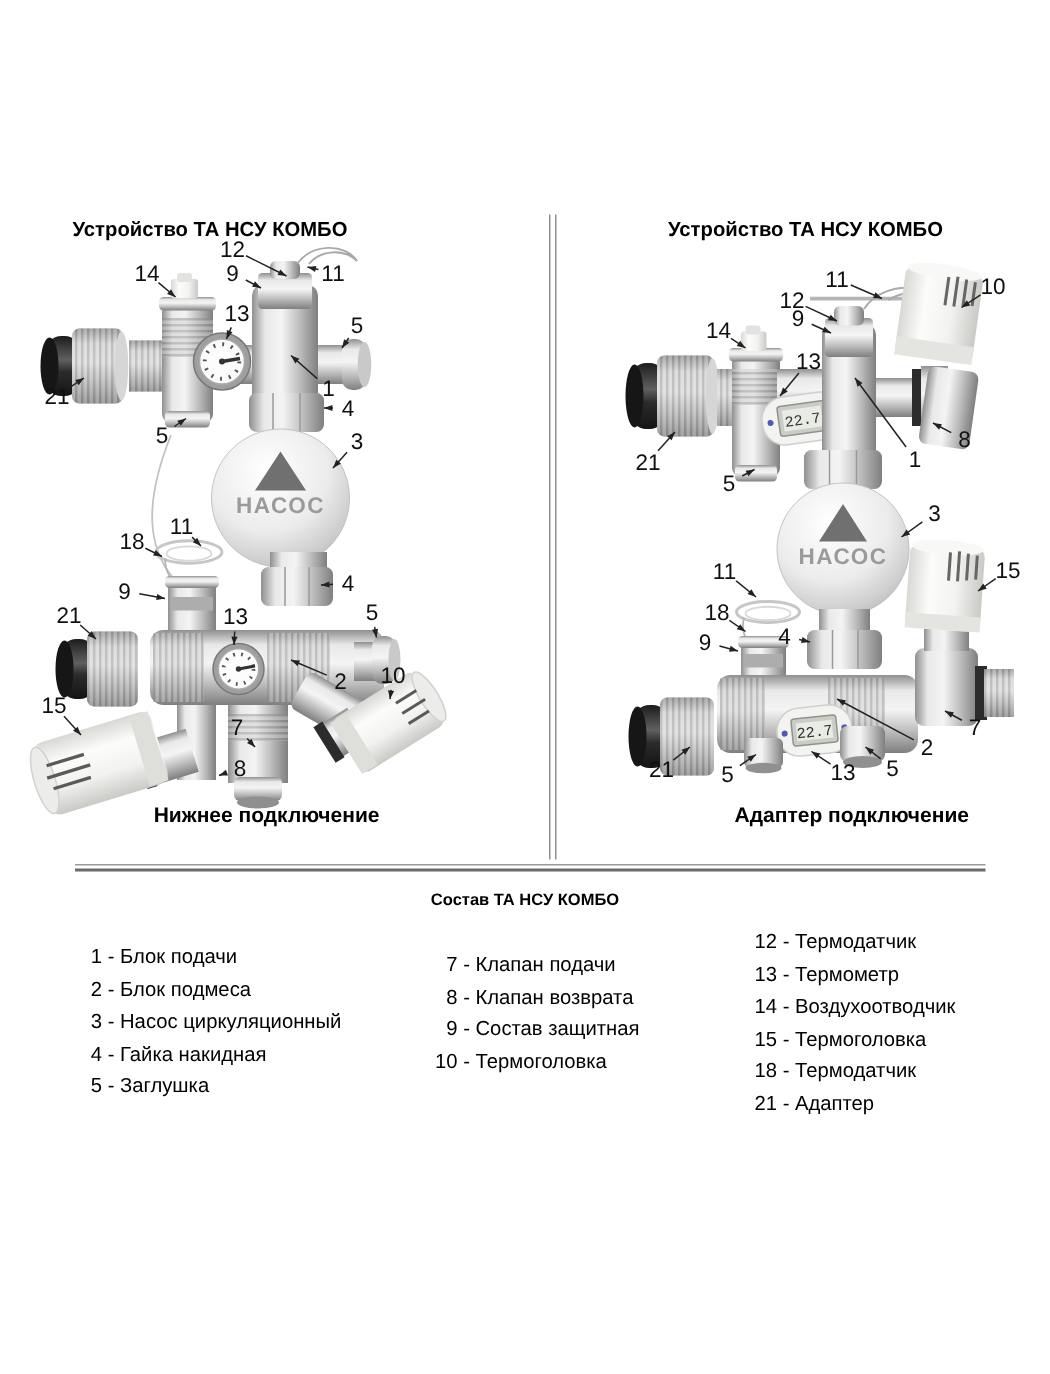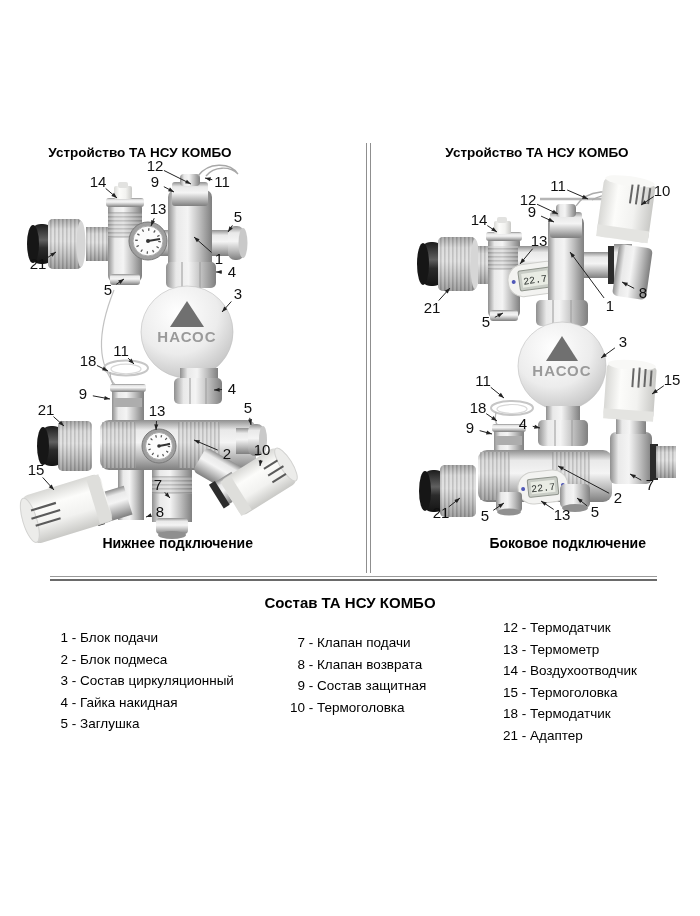--- a/index.html
+++ b/index.html
@@ -5,21 +5,21 @@
   html,body{margin:0;padding:0;background:#fff;}
   #page{position:relative;width:700px;height:916px;background:#ffffff;overflow:hidden;
         font-family:"Liberation Sans","DejaVu Sans",sans-serif;color:#000;padding-left:25px;}
   .panel-title{position:absolute;font-size:13.5px;font-weight:bold;text-align:center;white-space:nowrap;}
   .panel-caption{position:absolute;font-size:14px;font-weight:bold;text-align:right;white-space:nowrap;}
   .v-divider{position:absolute;left:366px;top:143px;height:430px;width:3px;
              border-left:1px solid #8f8f8f;border-right:1px solid #8f8f8f;}
   .h-divider{position:absolute;left:50px;top:576px;width:607px;height:2px;
              border-top:1px solid #9a9a9a;border-bottom:2px solid #6a6a6a;}
   .legend-title{position:absolute;left:0;top:594px;width:700px;text-align:center;
-                font-size:15px;font-weight:bold;}
+                font-size:11px;font-weight:bold;}
   .parts-col{position:absolute;font-size:13.5px;line-height:21.6px;white-space:nowrap;}
   .part-item .pnum{display:inline-block;min-width:20px;text-align:right;}
   .panel-svg{position:absolute;}
   
   .cylv{fill:url(#gcv);} 
   .cylh{fill:url(#gch);} 
   .dkh{fill:url(#gdk);}  
   .wcv{fill:url(#gwv);}  
   .wch{fill:url(#gwh);}  
   .thv{fill:url(#pthv);opacity:.45;} 
@@ -483,27 +483,27 @@
         <line x1="153.67949705662156" y1="369.4529980377477" x2="141" y2="361" class="leader"></line>
         <polygon points="141,361,146.83086493979005,362.41457203914376,144.54839916682116,365.83827069859706" class="leader-arrow"></polygon>
         <text x="162" y="380" class="callout-num">13</text>
         <line x1="187.10647782623673" y1="365.8605938648508" x2="177" y2="358" class="leader"></line>
         <polygon points="177,358,182.71208894466608,359.8363114899775,180.18586226128065,363.0843172257588" class="leader-arrow"></polygon>
         <text x="195" y="377" class="callout-num">5</text>
       </g>
   </svg>
 
   <div class="panel-caption" style="left:33px;top:535px;width:220px">Нижнее подключение</div>
-  <div class="panel-caption" style="left:426px;top:535px;width:220px">Боковое подключение</div>
+  <div class="panel-caption" style="left:426px;top:535px;width:220px">Адаптер подключение</div>
 
   <div class="legend-title">Состав ТА НСУ КОМБО</div>
   <div class="parts-col" style="left:48px;top:627px">
       <div class="part-item"><span class="pnum">1</span><span> - Блок подачи</span></div>
       <div class="part-item"><span class="pnum">2</span><span> - Блок подмеса</span></div>
-      <div class="part-item"><span class="pnum">3</span><span> - Состав циркуляционный</span></div>
+      <div class="part-item"><span class="pnum">3</span><span> - Насос циркуляционный</span></div>
       <div class="part-item"><span class="pnum">4</span><span> - Гайка накидная</span></div>
       <div class="part-item"><span class="pnum">5</span><span> - Заглушка</span></div>
     </div>
   <div class="parts-col" style="left:285px;top:632px">
       <div class="part-item"><span class="pnum">7</span><span> - Клапан подачи</span></div>
       <div class="part-item"><span class="pnum">8</span><span> - Клапан возврата</span></div>
       <div class="part-item"><span class="pnum">9</span><span> - Состав защитная</span></div>
       <div class="part-item"><span class="pnum">10</span><span> - Термоголовка</span></div>
     </div>
   <div class="parts-col" style="left:498px;top:617px">

